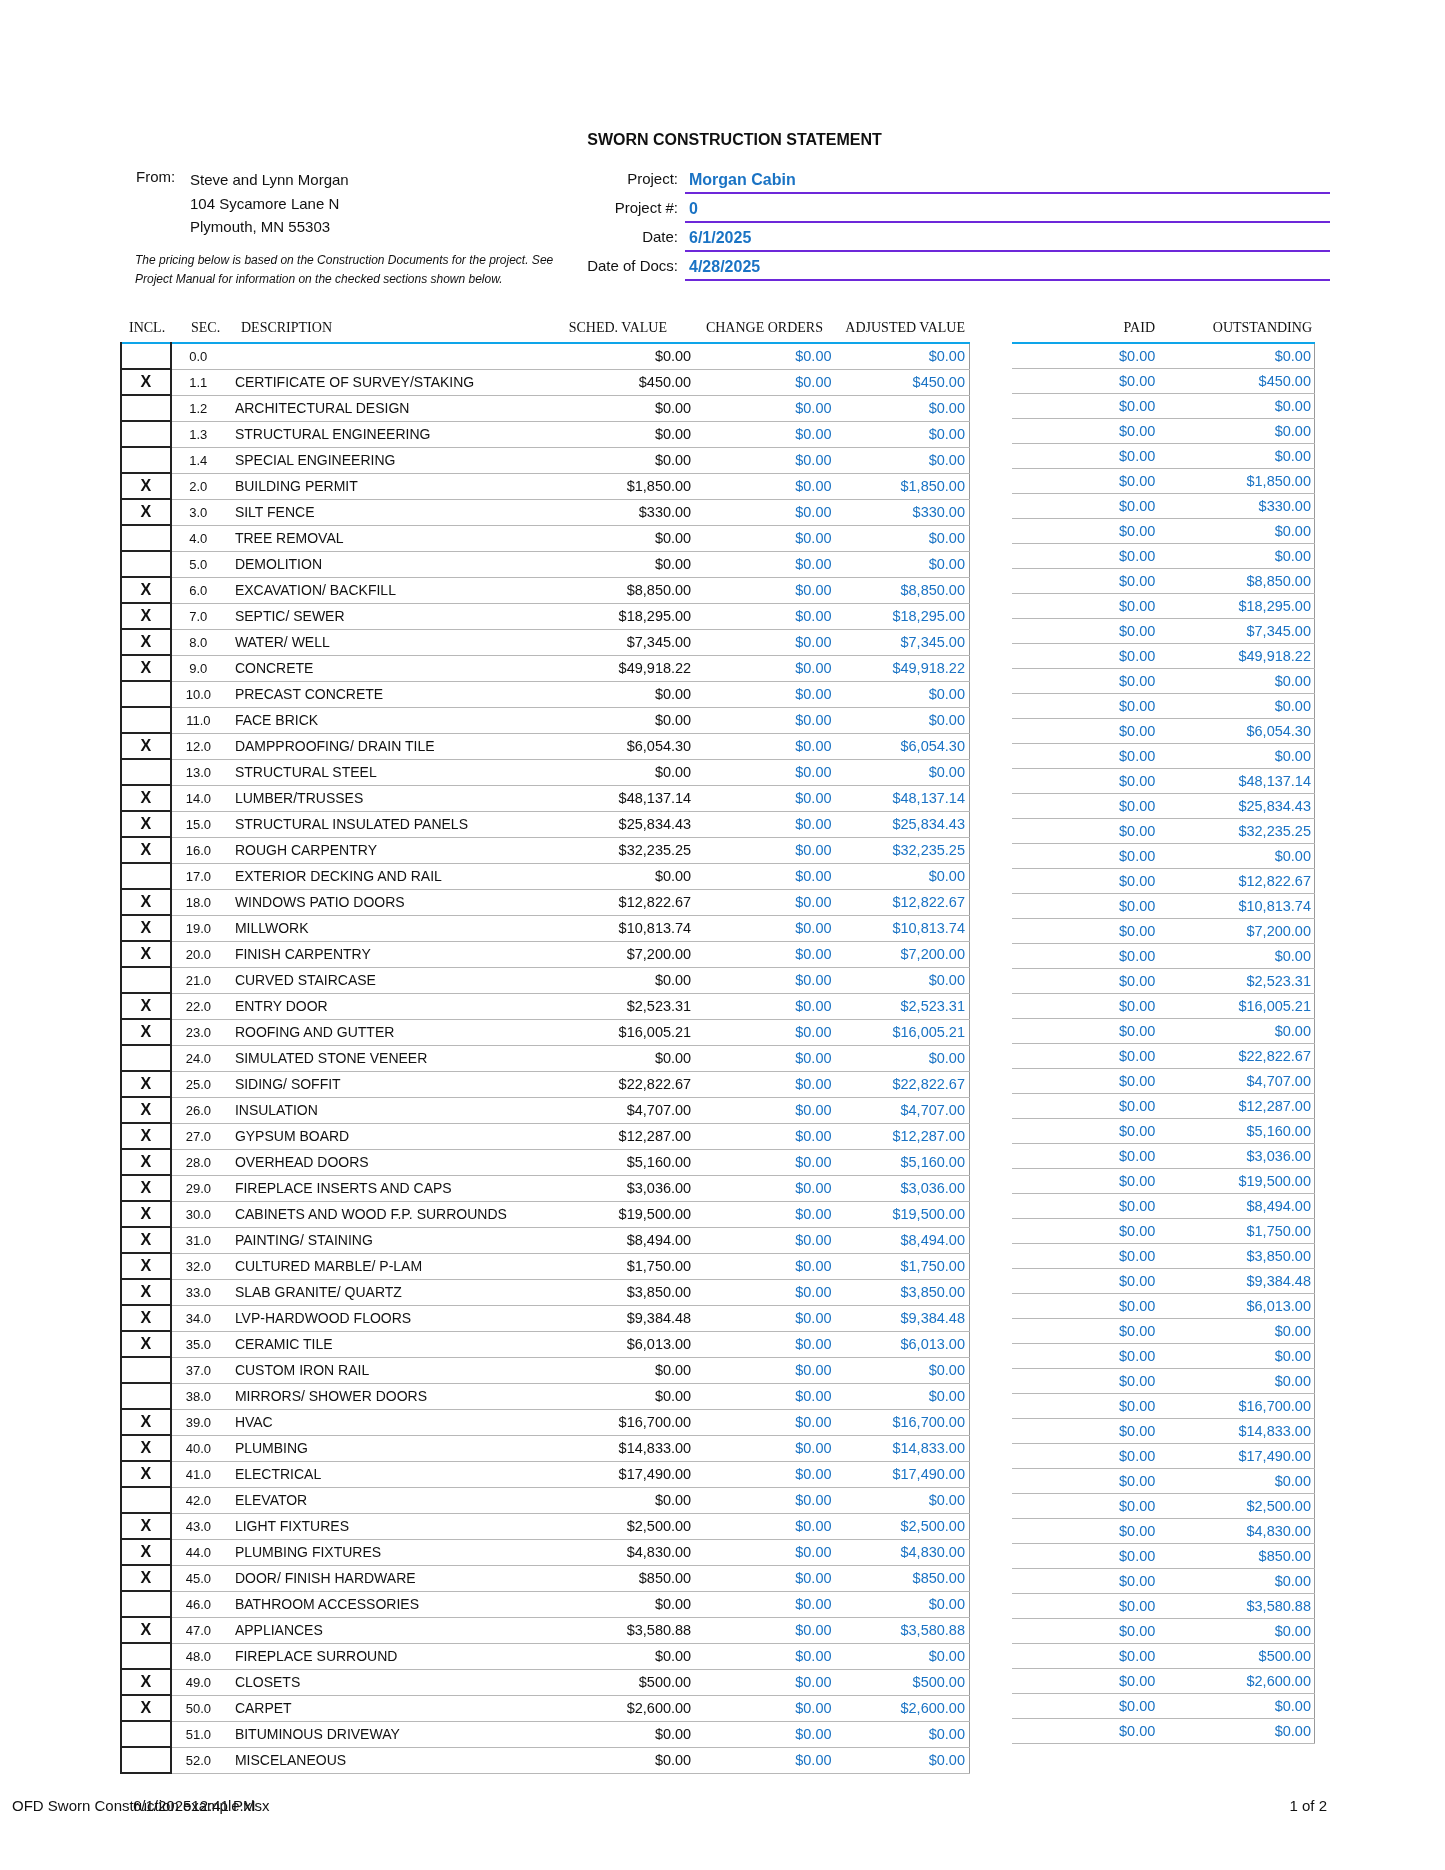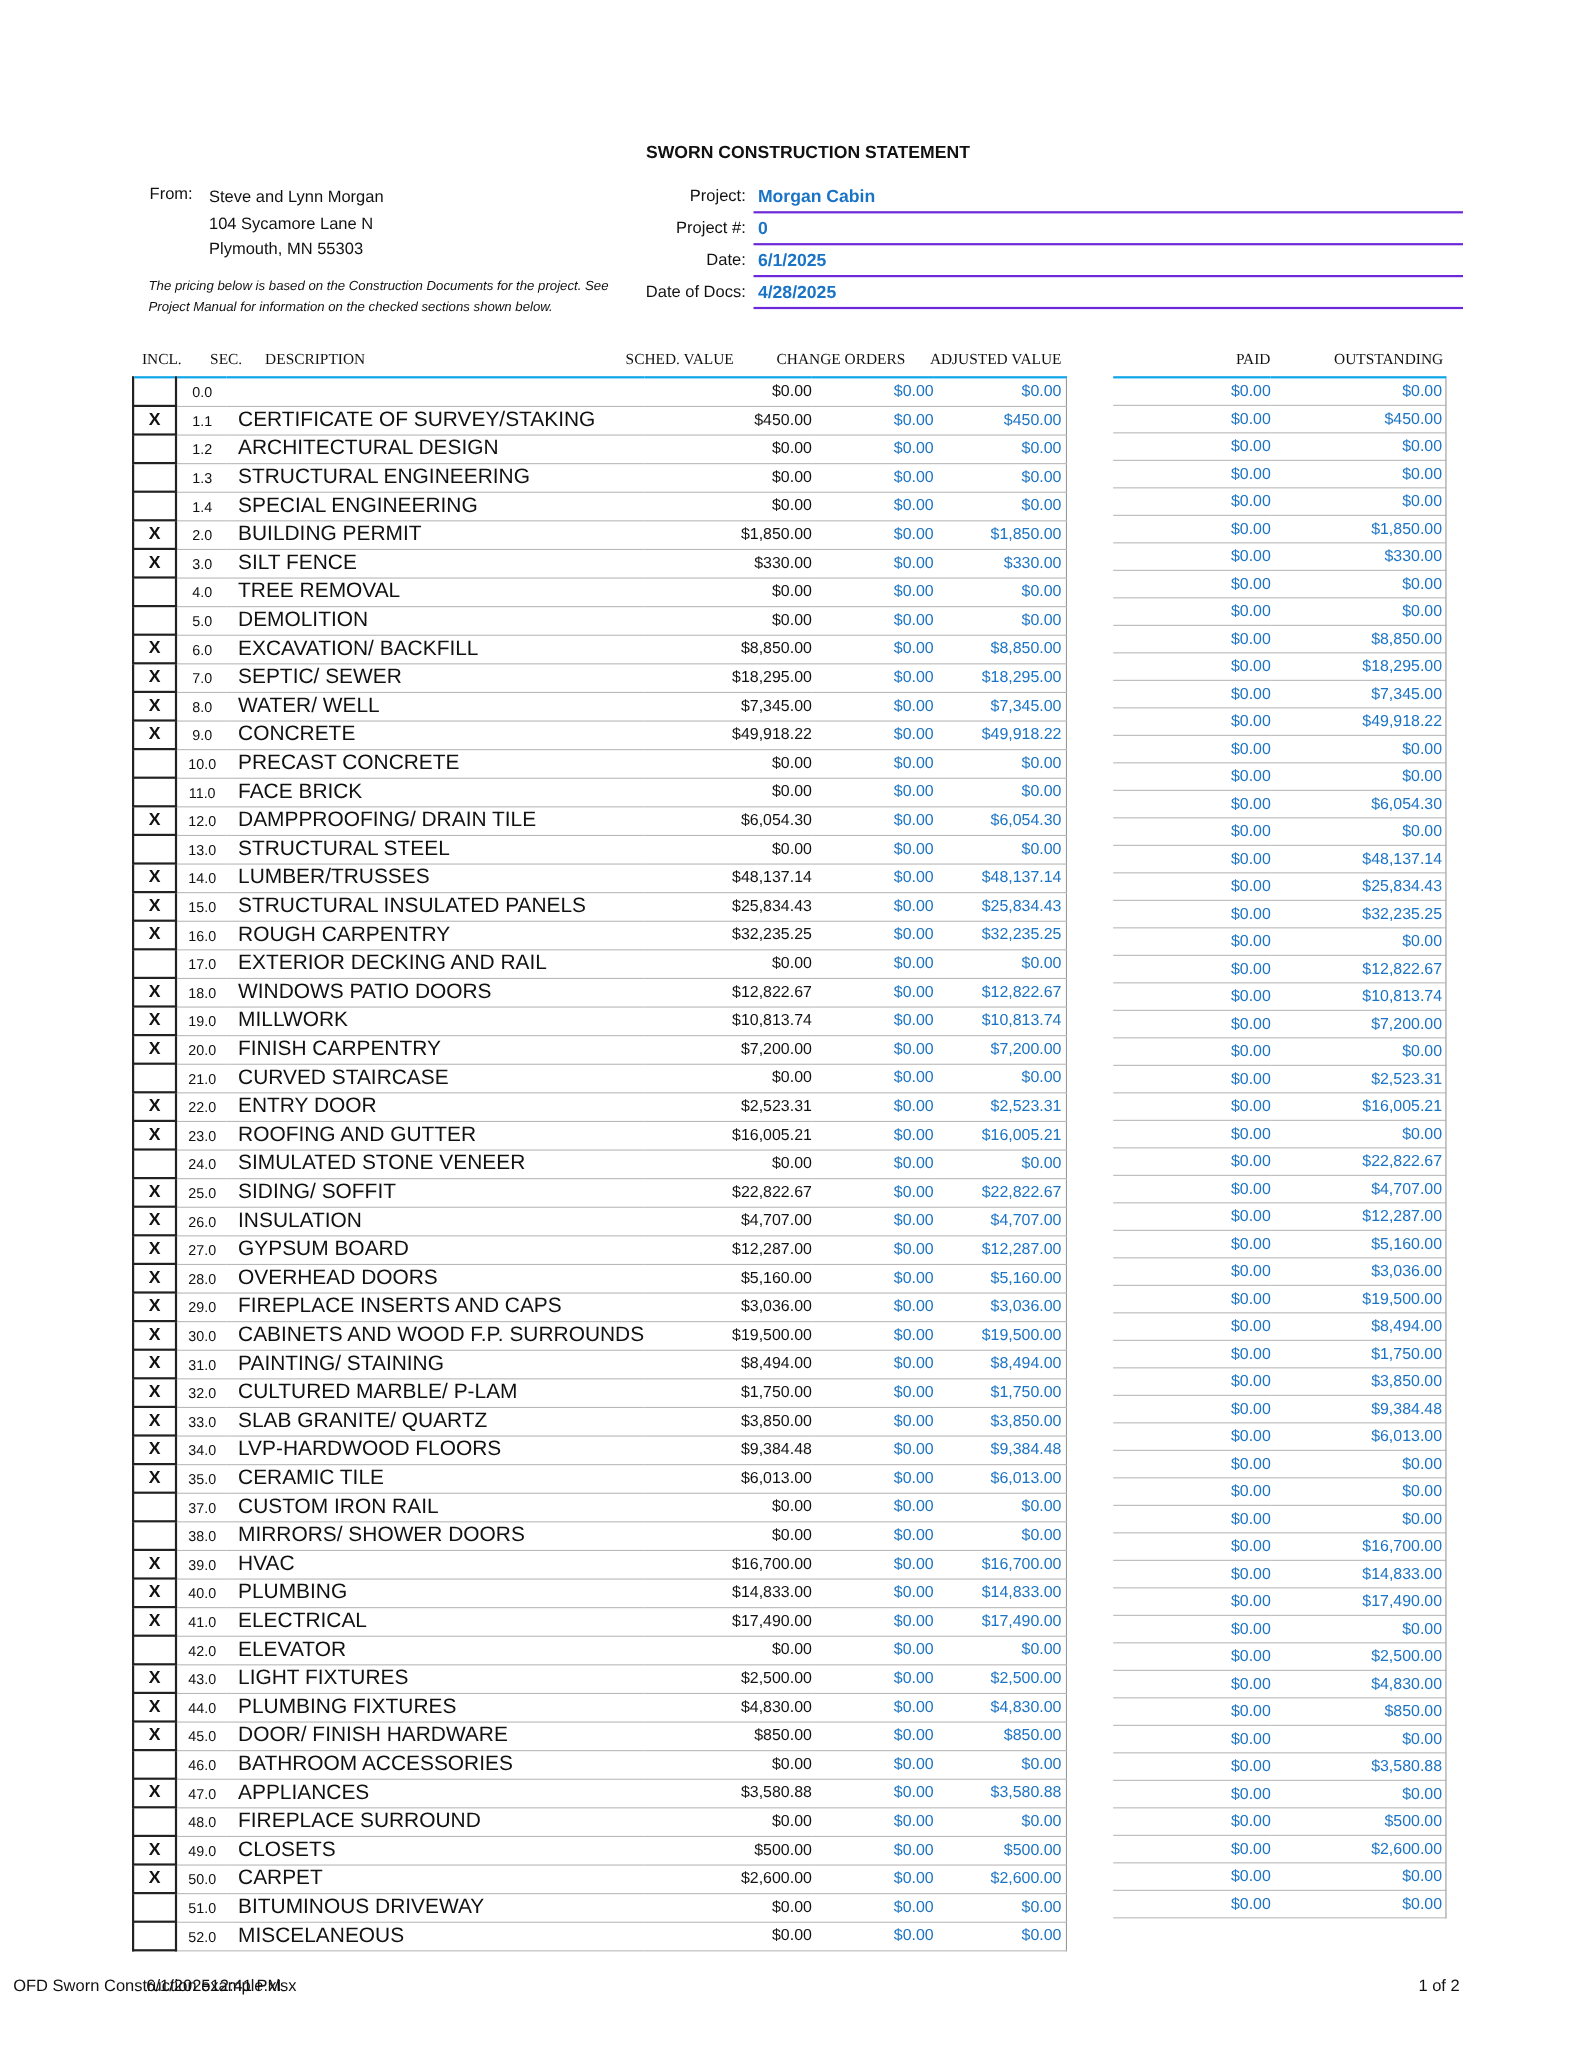--- a/index.html
+++ b/index.html
@@ -10,21 +10,21 @@
   .from-lines { left:178px; top:168px; font-size:15px; line-height:23.5px; }
   .note { left:123px; top:251px; width:420px; font-size:12px; font-style:italic; line-height:19px; }
   .meta-row { left:520px; width:798px; height:29px; }
   .meta-label { position:absolute; right:652px; top:5px; font-size:15px; white-space:nowrap; }
   .meta-value { position:absolute; left:165px; right:0; top:0; height:27px; border-bottom:2px solid #6d28d9; color:#1a73c4; font-weight:bold; font-size:16px; padding-left:4px; line-height:30px; }
   table { border-collapse:collapse; position:absolute; font-size:13px; }
   .colhdr { position:absolute; top:320px; font-size:14px; white-space:nowrap;font-family:Liberation Serif, serif; }
   .grid td { height:24px; padding:0; border-bottom:1px solid #b8b8b8; white-space:nowrap; }
   .incl { width:53px; text-align:center; font-weight:bold; font-size:16px; border:2px solid #222 !important; border-top:none !important; }
   .sec { width:57px; text-align:center; }
-  .desc { width:215px; padding-left:10px !important; font-size:19px; }
+  .desc { width:215px; padding-left:10px !important; font-size:14px; }
   .num { text-align:right; font-size:14.5px; }
   .sched { width:200px; }
   .co { width:155px; color:#1a73c4; }
   .adj { width:142px; color:#1a73c4; padding-right:4px !important; border-right:1px solid #999; }
   .paid { width:145px; color:#1a73c4; }
   .out { width:157px; color:#1a73c4; padding-right:3px !important; border-right:1px solid #999; }
   .topline { border-top:2px solid #0ea5e9; }
   .footer { top:1797px; font-size:15px; }
 </style>
 </head>

